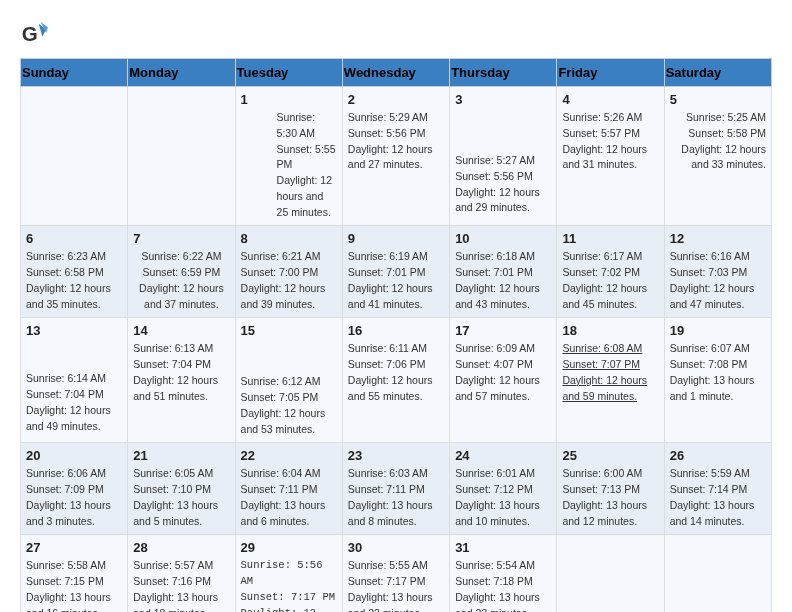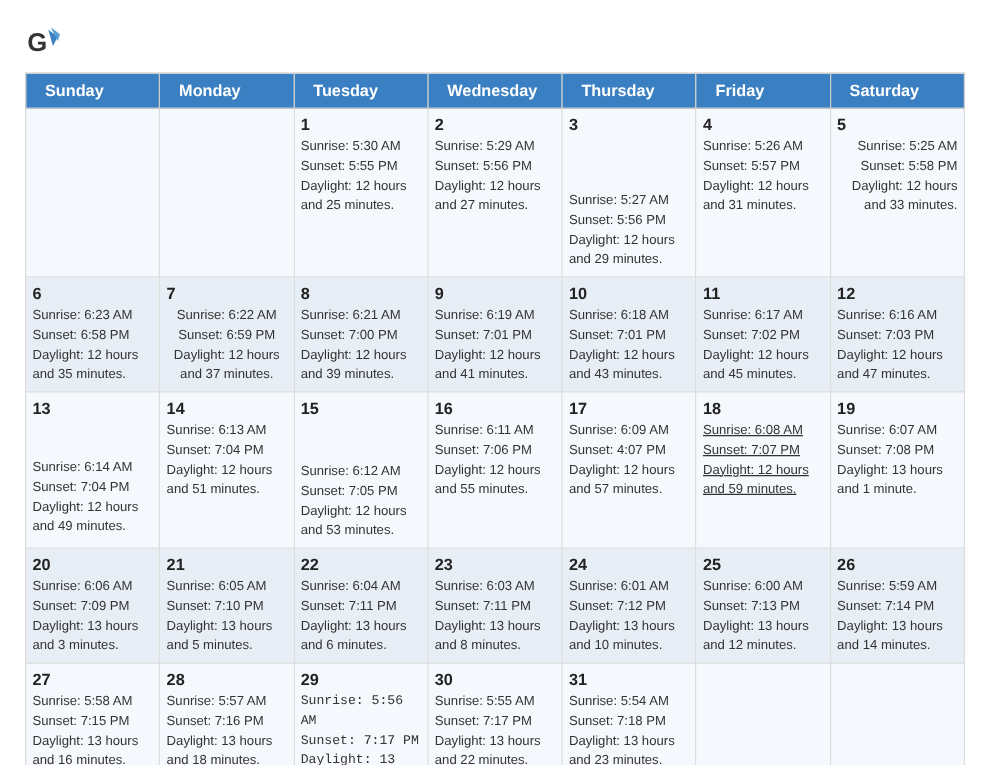--- a/index.html
+++ b/index.html
@@ -44,23 +44,23 @@
       font-size: 16px;
       color: #444;
     }
     table {
       width: 100%;
       border-collapse: collapse;
       font-size: 11px;
     }
     thead tr th {
       background-color: #3a7fc1;
-      color: #ffffff;
+      color: #000000;
       text-align: left;
-      padding: 6px 15px;
+      padding: 6px 1px;
       font-size: 13px;
       font-weight: bold;
       border: 1px solid #ccc;
     }
     tbody tr td {
       vertical-align: top;
       padding: 5px 5px;
       border: 1px solid #ddd;
       min-height: 80px;
       width: 107px;
@@ -116,21 +116,21 @@
         <th>Friday</th>
         <th>Saturday</th>
       </tr>
   </thead>
   <tbody id="calendar-body">
   <tr>
         <td></td>
         <td></td>
         <td>
           <span class="day-number">1</span>
-          <div class="day-info" style="white-space: pre-line;">Sunrise: 5:30 AM
+          <div class="day-info" style="white-space: pre-line; margin-left: 36px;">Sunrise: 5:30 AM
 Sunset: 5:55 PM
 Daylight: 12 hours and 25 minutes.</div>
         </td>
         <td>
           <span class="day-number">2</span>
           <div class="day-info" style="white-space: pre-line;">Sunrise: 5:29 AM
 Sunset: 5:56 PM
 Daylight: 12 hours and 27 minutes.</div>
         </td>
         <td>

